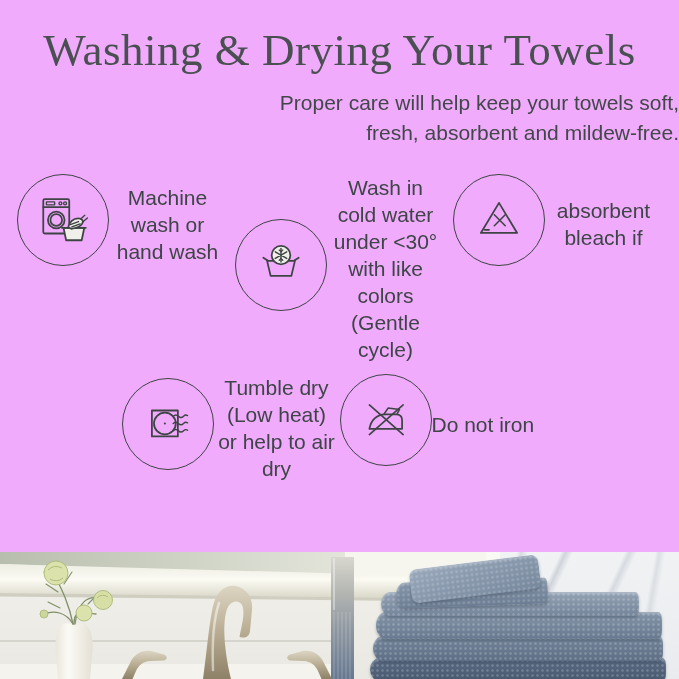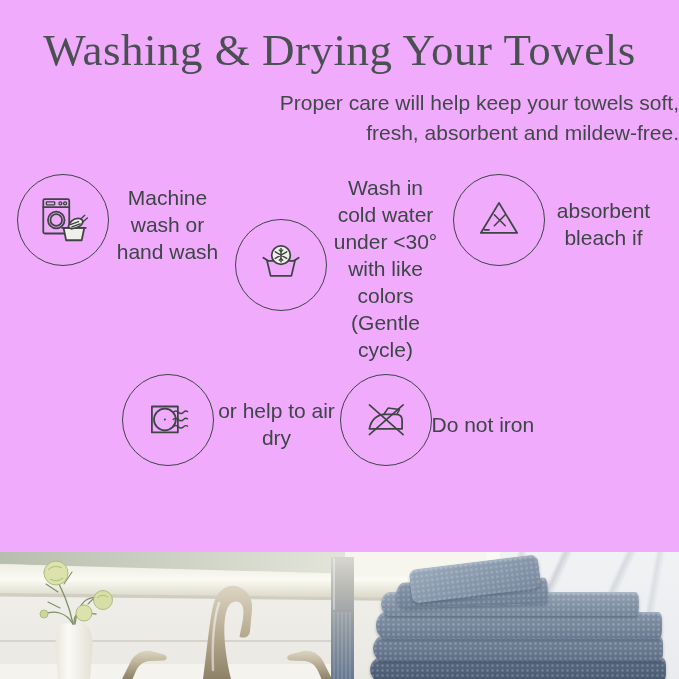--- a/index.html
+++ b/index.html
@@ -126,20 +126,21 @@
         <svg width="54" height="54" viewBox="0 0 52 52" fill="none" stroke="#3E4444" stroke-width="1.7" stroke-linecap="round" stroke-linejoin="round">
           <rect x="10.5" y="13" width="25" height="25"></rect>
           <circle cx="23" cy="25.5" r="10.5"></circle>
           <circle cx="23" cy="25.5" r="1" fill="#3E4444" stroke="none"></circle>
           <path d="M31,18.5 q2.5,-2.5 5,0 q2.5,2.5 5,0 q1.8,-1.8 3.8,-0.6" stroke-width="1.4"></path>
           <path d="M31,25.5 q2.5,-2.5 5,0 q2.5,2.5 5,0 q1.8,-1.8 3.8,-0.6" stroke-width="1.4"></path>
           <path d="M31,32.5 q2.5,-2.5 5,0 q2.5,2.5 5,0 q1.8,-1.8 3.8,-0.6" stroke-width="1.4"></path>
         </svg>
       </div>
       <div class="care-label">
+        <div>Tumble dry (Low heat)</div>
         <div>or help to air dry</div>
       </div>
     </div>
 
     <div class="care-col">
       <div class="circle">
         <svg width="54" height="54" viewBox="0 0 52 52" fill="none" stroke="#3E4444" stroke-width="1.7" stroke-linecap="round" stroke-linejoin="round">
           <path d="M10,34.5 L41.5,34.5 L41.5,26 C41.5,22.5 39,20.5 35.5,20.5 L25,20.5 C17,20.5 11.5,26.5 10,34.5 Z"></path>
           <path d="M24,20.5 L28,14.5 L39,15.8 L36.5,20.5" stroke-width="1.5"></path>
           <path d="M10,11.5 L42.5,40 M42.5,11.5 L10,40" stroke-width="1.6"></path>

